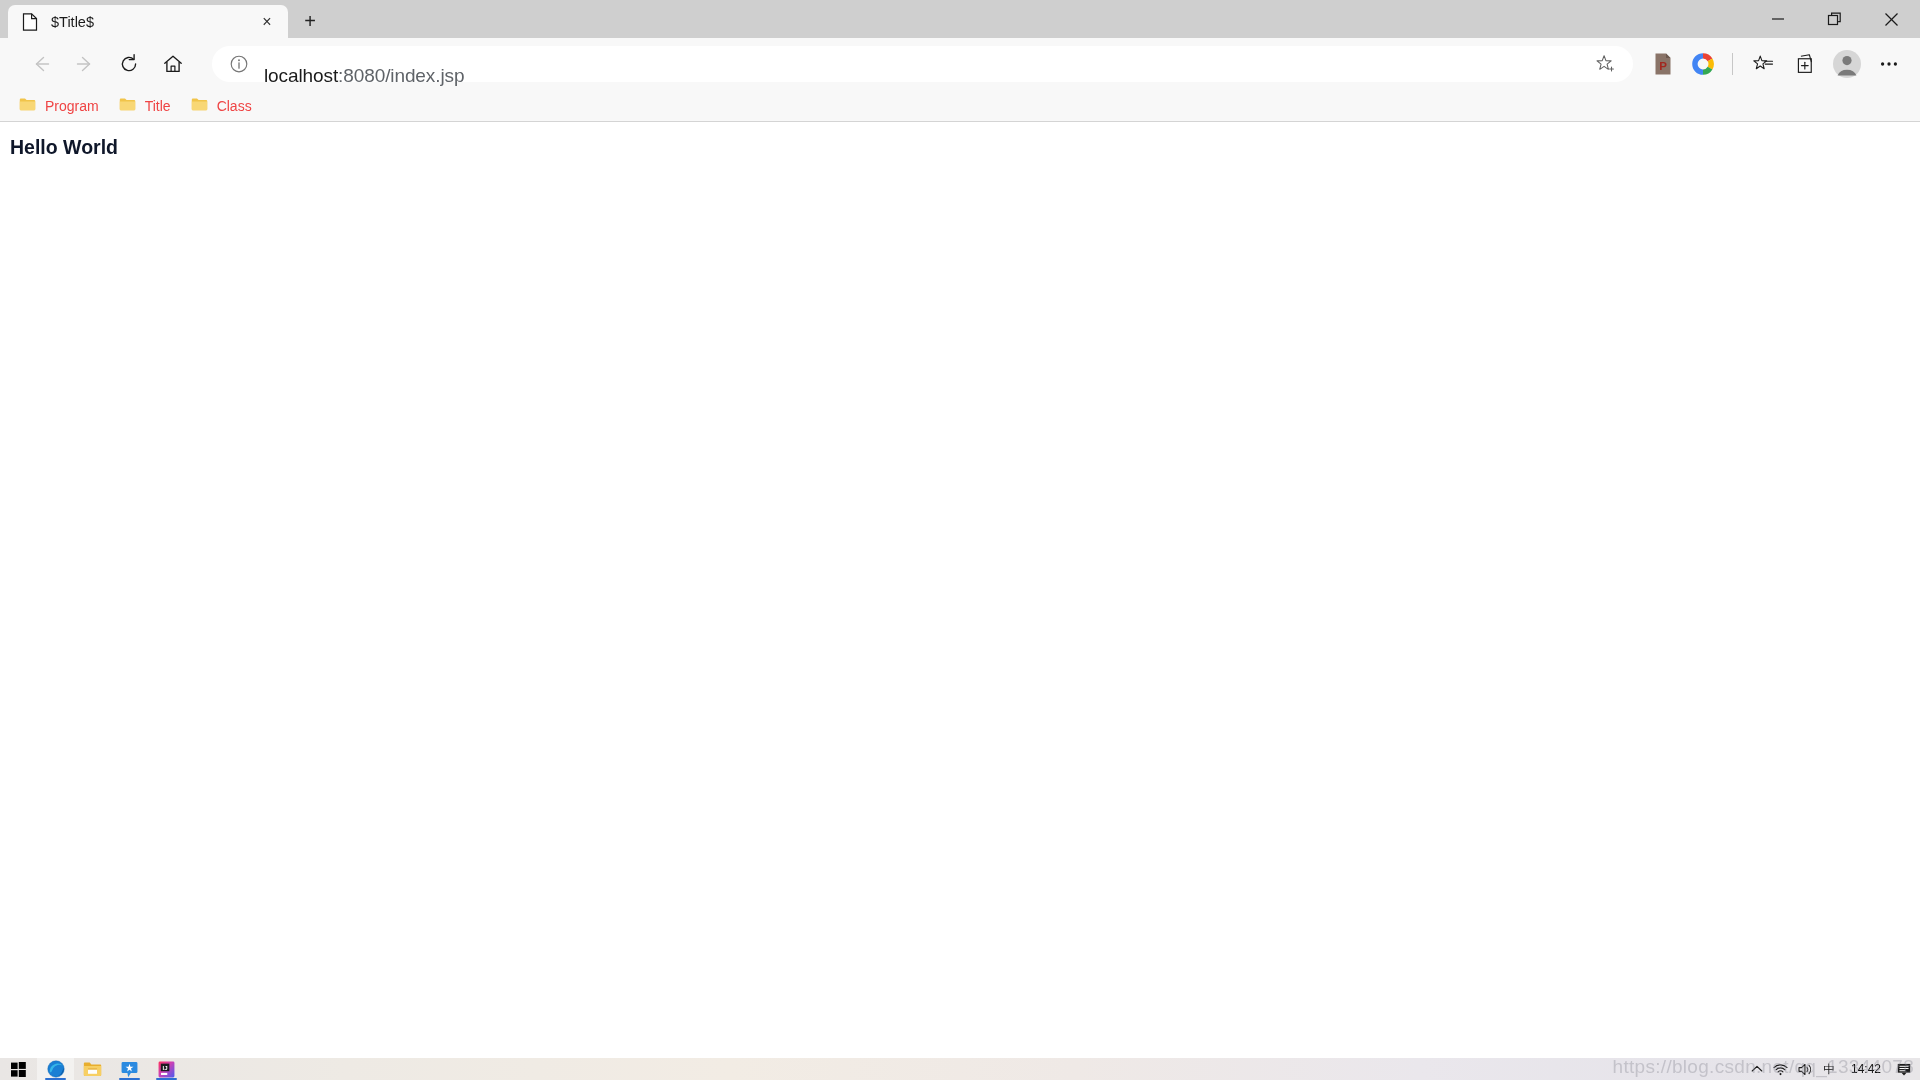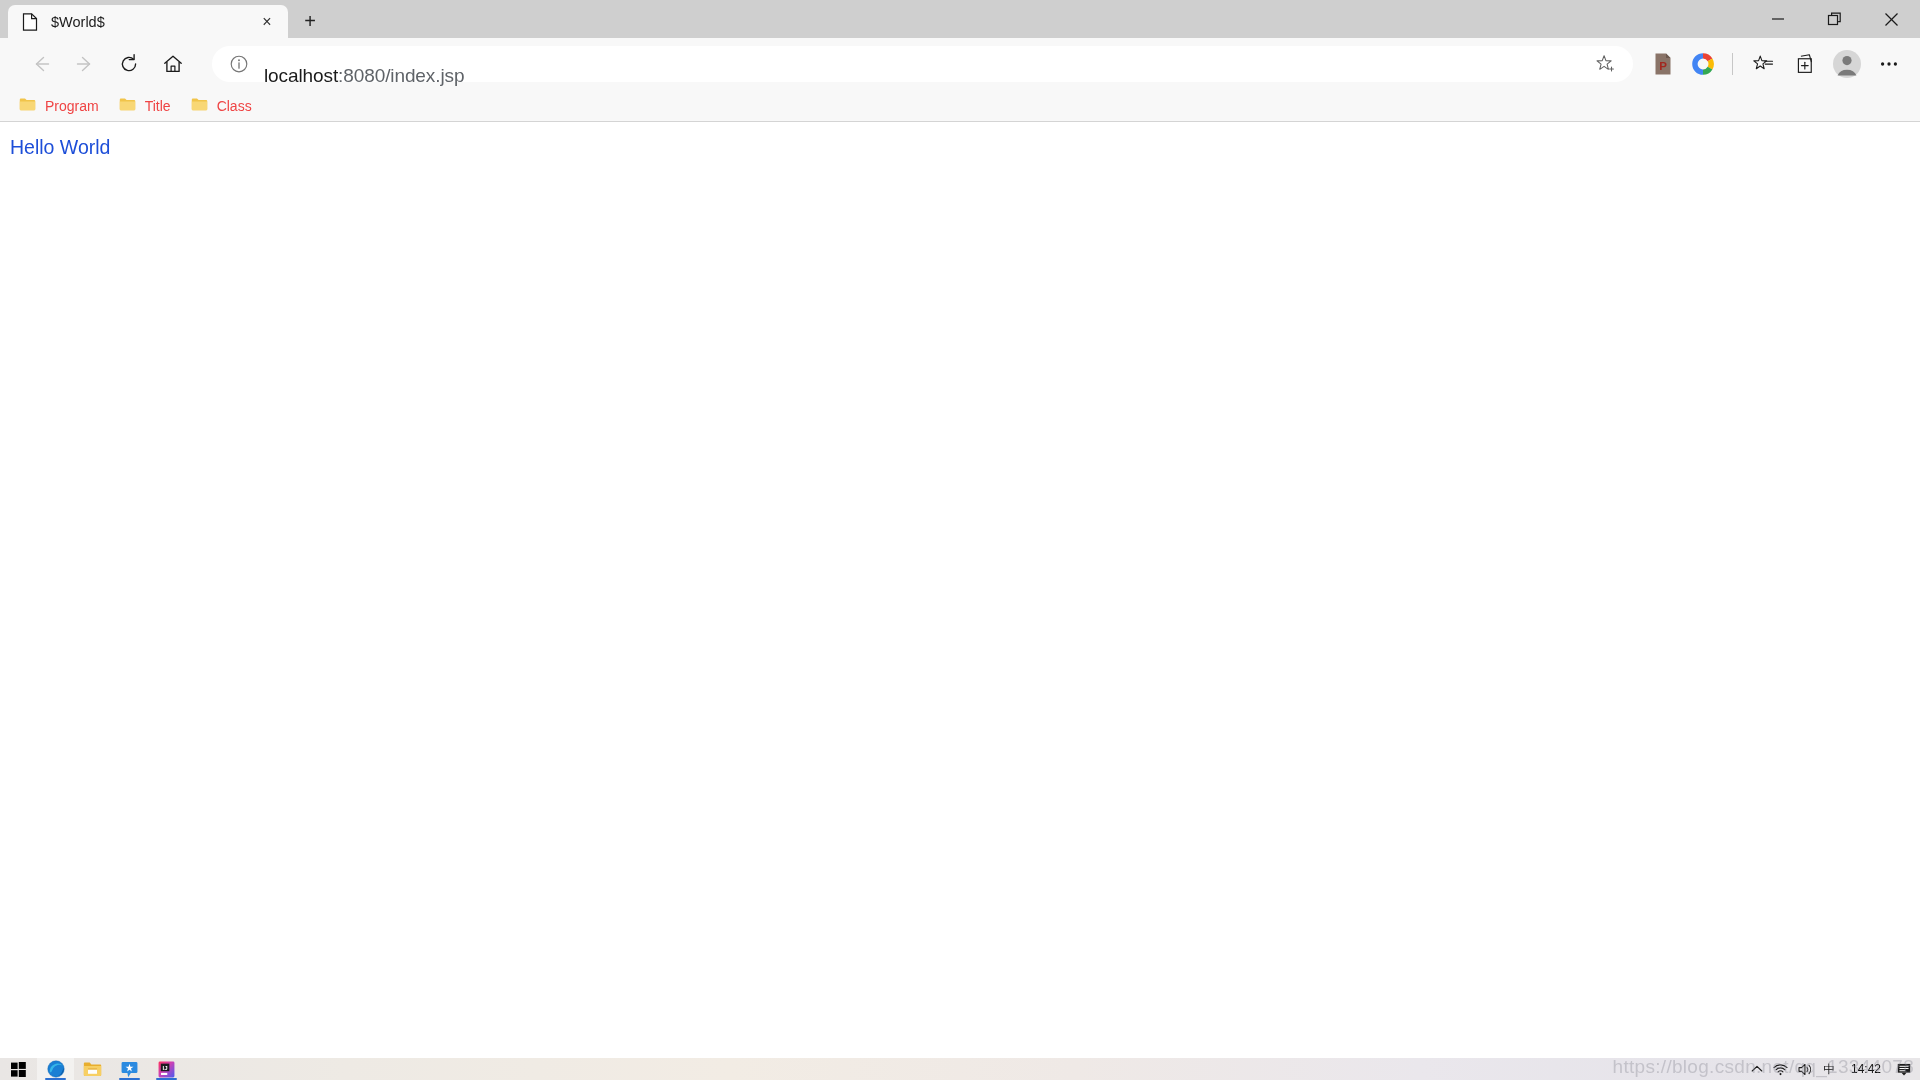--- a/index.html
+++ b/index.html
@@ -84,21 +84,21 @@
     border-bottom:1px solid #d4d4d4;
   }
   .bm {
     display:flex; align-items:center; height:26px;
     padding:0 9px; border-radius:4px; margin-right:2px;
   }
   .bm-label { font-size:14px; color:#ef4444; margin-left:9px; white-space:nowrap; }
 
   
   .viewport { flex:1; background:#ffffff; padding:14px 0 0 10px; position:relative; }
-  .page-text { font-size:19.5px; color:#1d4ed8; font-family:"Liberation Sans", sans-serif; }
+  .page-text { font-size:19.5px; color:#0f172a; font-family:"Liberation Sans", sans-serif;font-weight:bold; }
 
   
   .taskbar {
     height:22px; width:1920px;
     background:linear-gradient(90deg,#e9e6e4 0%,#eeeae4 18%,#f2ece4 38%,#efe9e6 56%,#eae7ec 74%,#e6e4ea 88%,#e8e6e8 100%);
     display:flex; align-items:center; position:relative;
   }
   .tb-left { display:flex; align-items:center; height:22px; }
   .tb-item {
     width:37px; height:22px; display:flex; align-items:center; justify-content:center;
@@ -127,21 +127,21 @@
 
   <div class="tabstrip">
 
     <div class="tab">
       <span class="tab-favicon">
         <svg width="16" height="18" viewBox="0 0 16 18">
           <path d="M1.5 0.8 H9.6 L14.5 5.6 V17.2 H1.5 Z" fill="#fff" stroke="#1b1b1b" stroke-width="1.2"></path>
           <path d="M9.6 0.8 V5.6 H14.5" fill="none" stroke="#1b1b1b" stroke-width="1.2"></path>
         </svg>
       </span>
-      <span class="tab-title">$World$</span>
+      <span class="tab-title">$Title$</span>
       <span class="tab-close">×</span>
     </div>
 
     <div class="newtab">
       <span>+</span>
     </div>
 
     <div class="wincontrols">
       <div class="wc">
         <svg width="14" height="14" viewBox="0 0 14 14">

